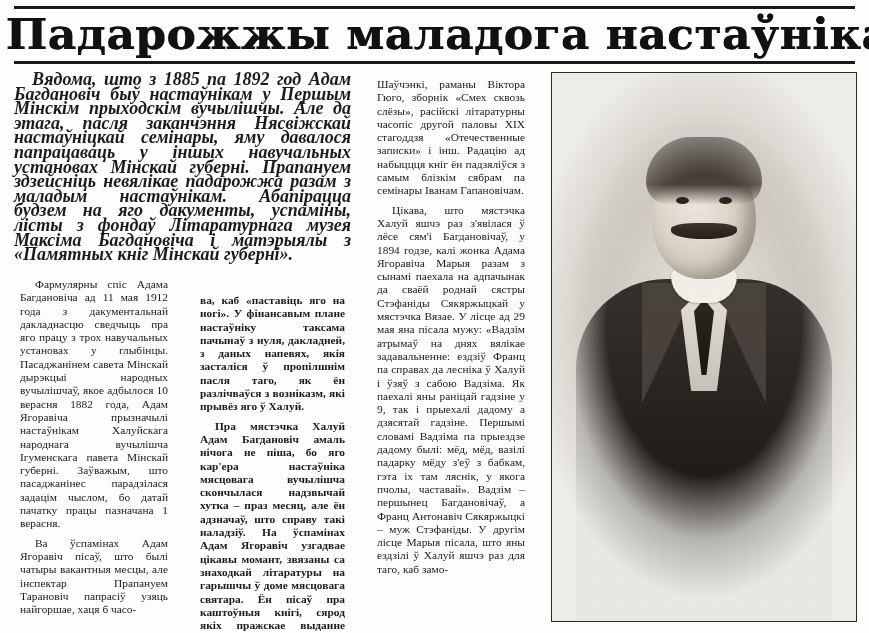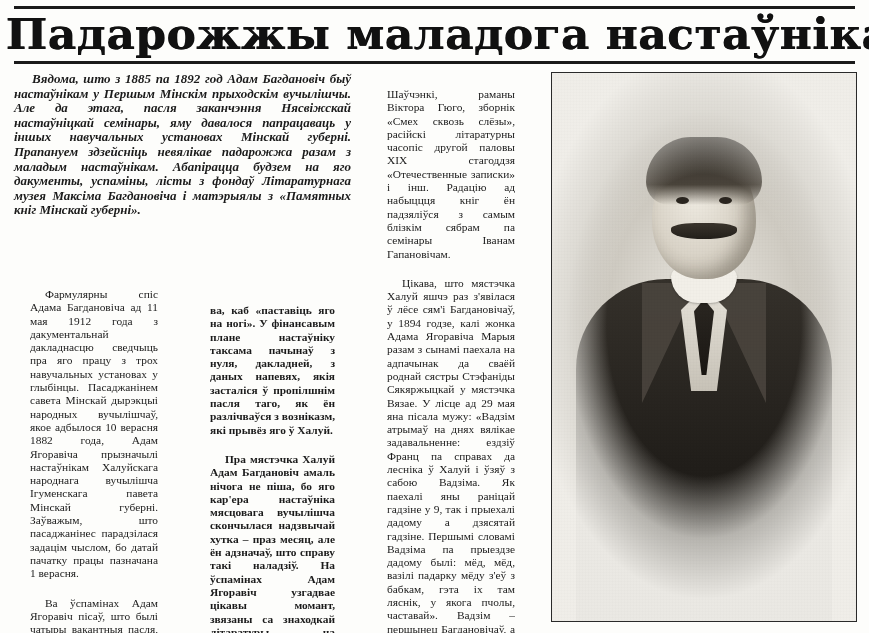--- a/index.html
+++ b/index.html
@@ -53,34 +53,34 @@
   }
   .col {
     position: absolute;
     top: 0;
     font-size: 11.4px;
     line-height: 13.3px;
     text-align: justify;
     color: #1b1b1b;
   }
   .col p {
-    margin: 16px;
+    margin: 6px;
     text-indent: 15px;
   }
   .col p.noindent {
     text-indent: 0;
   }
   .col-lead {
     left: 0;
     width: 337px;
   }
   .lead-text {
     font-weight: bold;
     font-style: italic;
-    font-size: 13px;
+    font-size: 18px;
     line-height: 14.6px;
     text-align: justify;
   }
   .lead-text p {
     text-indent: 18px;
     margin: 0;
   }
   .col-a {
     left: 0;
     top: 200px;
@@ -251,21 +251,21 @@
   <div class="body-area">
 
     <div class="col col-lead">
       <div class="lead-text">
         <p>Вядома, што з 1885 па 1892 год Адам Багдановіч быў настаўнікам у Першым Мінскім прыходскім вучылішчы. Але да этага, пасля заканчэння Нясвіжскай настаўніцкай семінары, яму давалося папрацаваць у іншых навучальных установах Мінскай губерні. Прапануем здзейсніць невялікае падарожжа разам з маладым настаўнікам. Абапірацца будзем на яго дакументы, успаміны, лісты з фондаў Літаратурнага музея Максіма Багдановіча і матэрыялы з «Памятных кніг Мінскай губерні».</p>
       </div>
     </div>
 
     <div class="col col-a">
       <p>Фармулярны спіс Адама Багдановіча ад 11 мая 1912 года з дакументальнай дакладнасцю сведчыць пра яго працу з трох навучальных установах у глыбінцы. Пасаджанінем савета Мінскай дырэкцыі народных вучылішчаў, якое адбылося 10 верасня 1882 года, Адам Ягоравіча прызначылі настаўнікам Халуйскага народнага вучылішча Ігуменскага павета Мінскай губерні. Заўважым, што пасаджанінес парадзілася задацім чыслом, бо датай пачатку працы пазначана 1 верасня.</p>
-      <p>Ва ўспамінах Адам Ягоравіч пісаў, што былі чатыры вакантныя пасля, але інспектар Яўстафій Тарановіч папрасіў узяць найгоршае, хаця б часо-</p>
+      <p>Ва ўспамінах Адам Ягоравіч пісаў, што былі чатыры вакантныя месцы, але інспектар Прапануем Тарановіч папрасіў узяць найгоршае, хаця б часо-</p>
     </div>
 
     <div class="col col-b">
       <p class="noindent">ва, каб «паставіць яго на ногі». У фінансавым плане настаўніку таксама пачынаў з нуля, дакладней, з даных напевях, якія засталіся ў пропілшнім пасля таго, як ён разлічваўся з возніказм, які прывёз яго ў Халуй.</p>
       <p>Пра мястэчка Халуй Адам Багдановіч амаль нічога не піша, бо яго кар'ера настаўніка мясцовага вучылішча скончылася надзвычай хутка – праз месяц, але ён адзначаў, што справу такі наладзіў. На ўспамінах Адам Ягоравіч узгадвае цікавы момант, звязаны са знаходкай літаратуры на гарышчы ў доме мясцовага святара. Ён пісаў пра каштоўныя кнігі, сярод якіх пражскае выданне «Твораў» Тараса</p>
     </div>
 
     <div class="col col-c">
       <p class="noindent">Шаўчэнкі, раманы Віктора Гюго, зборнік «Смех сквозь слёзы», расійскі літаратурны часопіс другой паловы XIX стагоддзя «Отечественные записки» і інш. Радацію ад набыццця кніг ён падзяліўся з самым блізкім сябрам па семінары Іванам Гапановічам.</p>
       <p>Цікава, што мястэчка Халуй яшчэ раз з'явілася ў лёсе сям'і Багдановічаў, у 1894 годзе, калі жонка Адама Ягоравіча Марыя разам з сынамі паехала на адпачынак да сваёй роднай сястры Стэфаніды Сякяржыцкай у мястэчка Вязае. У лісце ад 29 мая яна пісала мужу: «Вадзім атрымаў на днях вялікае задавальненне: ездзіў Франц па справах да лесніка ў Халуй і ўзяў з сабою Вадзіма. Як паехалі яны раніцай гадзіне у 9, так і прыехалі дадому а дзясятай гадзіне. Першымі словамі Вадзіма па прыездзе дадому былі: мёд, мёд, вазілі падарку мёду з'еў з бабкам, гэта іх там ляснік, у якога пчолы, частавай». Вадзім – першынец Багдановічаў, а Франц Антонавіч Сякяржыцкі – муж Стэфаніды. У другім лісце Марыя пісала, што яны ездзілі ў Халуй яшчэ раз для таго, каб замо-</p>

